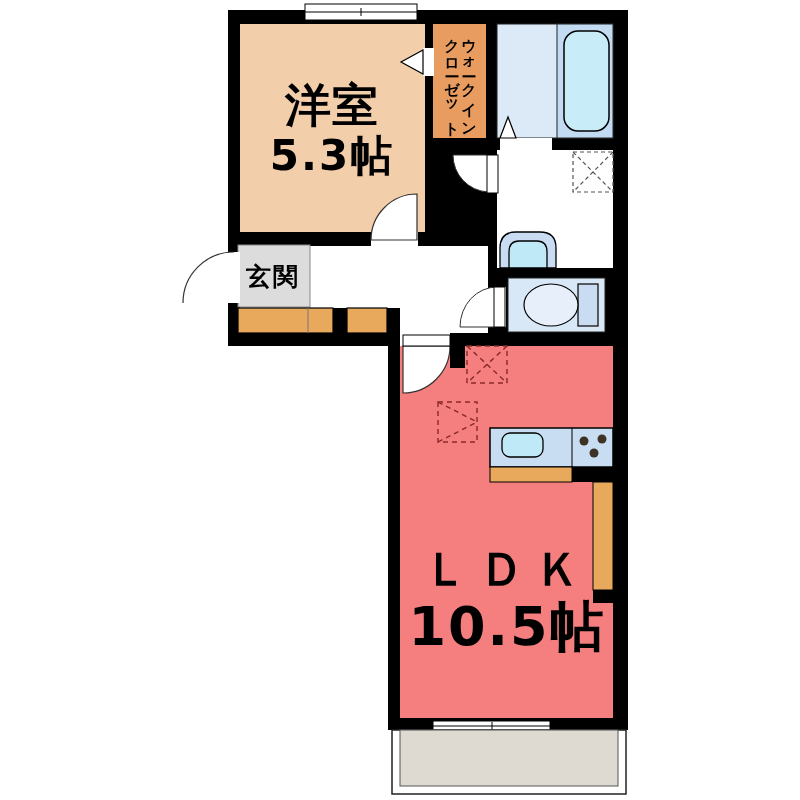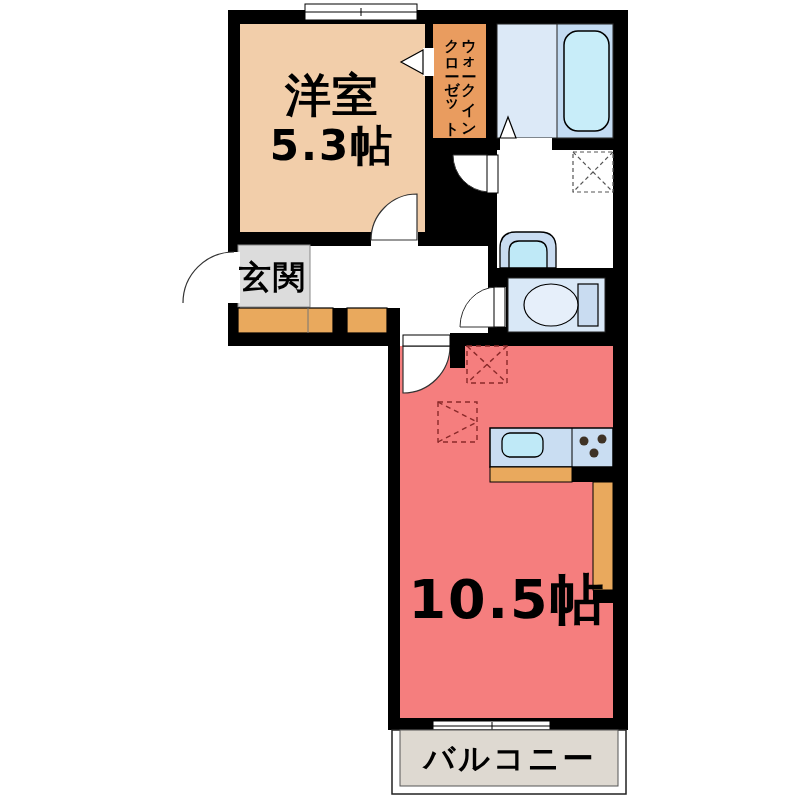--- a/index.html
+++ b/index.html
@@ -5,21 +5,21 @@
   html,body{margin:0;padding:0;background:#fff;}
   #stage{position:relative;width:800px;height:800px;background:#fff;overflow:hidden;
          font-family:"DejaVu Sans","Liberation Sans",sans-serif;}
   #plan-svg{position:absolute;left:0;top:0;}
   .lbl{position:absolute;transform:translate(-50%,-50%);color:#000;font-weight:bold;
        white-space:nowrap;text-align:center;line-height:1.15;letter-spacing:1px;}
   #lbl-yoshitsu{font-size:46px;}
   #lbl-yoshitsu .sz{font-size:42px;display:block;letter-spacing:2px;text-align:right;}
   #lbl-ldk{font-size:46px;letter-spacing:10px;}
   #lbl-ldk .sz{font-size:54px;display:block;letter-spacing:2px;}
-  #lbl-genkan{font-size:32px;letter-spacing:2px;text-align:right;}
+  #lbl-genkan{font-size:25px;letter-spacing:2px;text-align:right;}
   #lbl-balcony{font-size:31px;letter-spacing:3px;}
   #lbl-wic{writing-mode:vertical-rl;text-orientation:upright;font-size:15px;
            letter-spacing:3px;line-height:1.0;transform:translate(-50%,-50%);}
   #lbl-wic span{display:block;margin:0 2px;}
 </style>
 </head>
 <body>
 
 <div id="stage">
 
@@ -158,31 +158,31 @@
     <line x1="433" y1="726" x2="550" y2="726"></line>
     <line x1="492" y1="722" x2="492" y2="730"></line>
   </g>
 
   <g>
     <rect x="392" y="730" width="234" height="64" fill="#ffffff" stroke="#222" stroke-width="1.5"></rect>
     <rect x="400" y="730" width="218" height="56" stroke="#555" stroke-width="1" fill="#DED9D1"></rect>
   </g>
 </svg>
 
-  <div class="lbl" id="lbl-yoshitsu" style="left:332px;top:120px;">
+  <div class="lbl" id="lbl-yoshitsu" style="left:332px;top:130px;">
     <span>洋室</span>
     <span class="sz">5.3帖</span>
   </div>
 
   <div class="lbl" id="lbl-wic" style="left:460px;top:80px;">
     <span>ウォークイン</span>
     <span>クローゼット</span>
   </div>
 
   <div class="lbl" id="lbl-genkan" style="left:273px;top:277px;">玄関</div>
 
   <div class="lbl" id="lbl-ldk" style="left:507px;top:600px;">
+    <span>ＬＤＫ</span>
     <span class="sz">10.5帖</span>
   </div>
 
-  <div class="lbl" id="lbl-balcony" style="left:510px;top:759px;">バルコニー</div>
 
 </div>
 
 </body></html>

